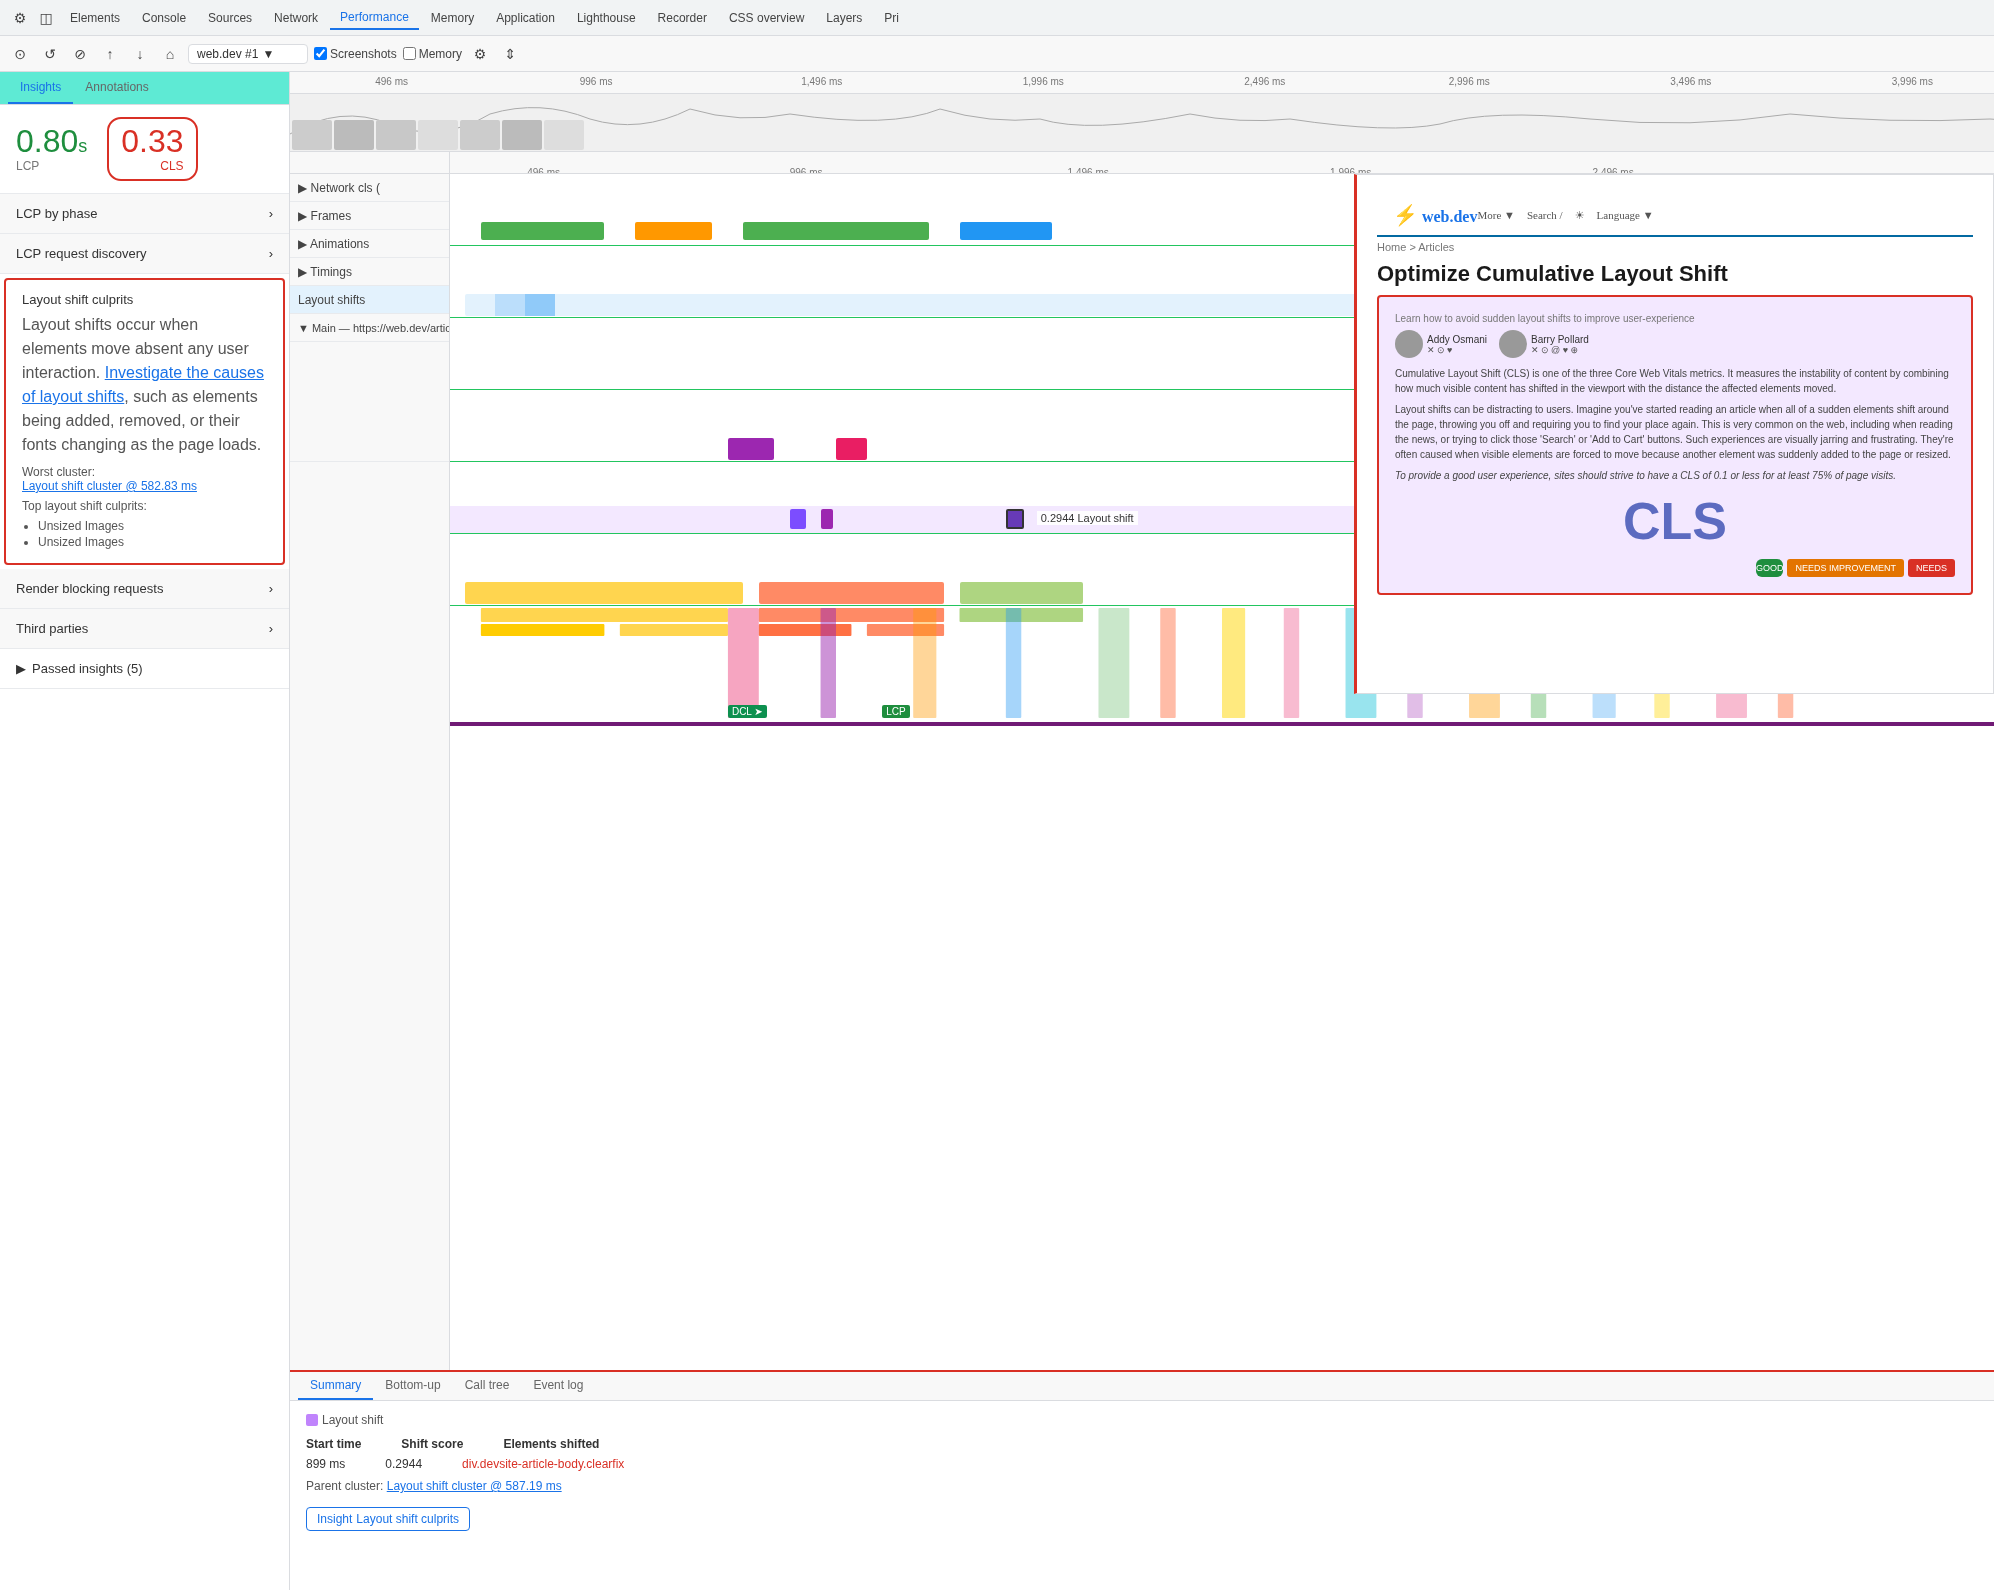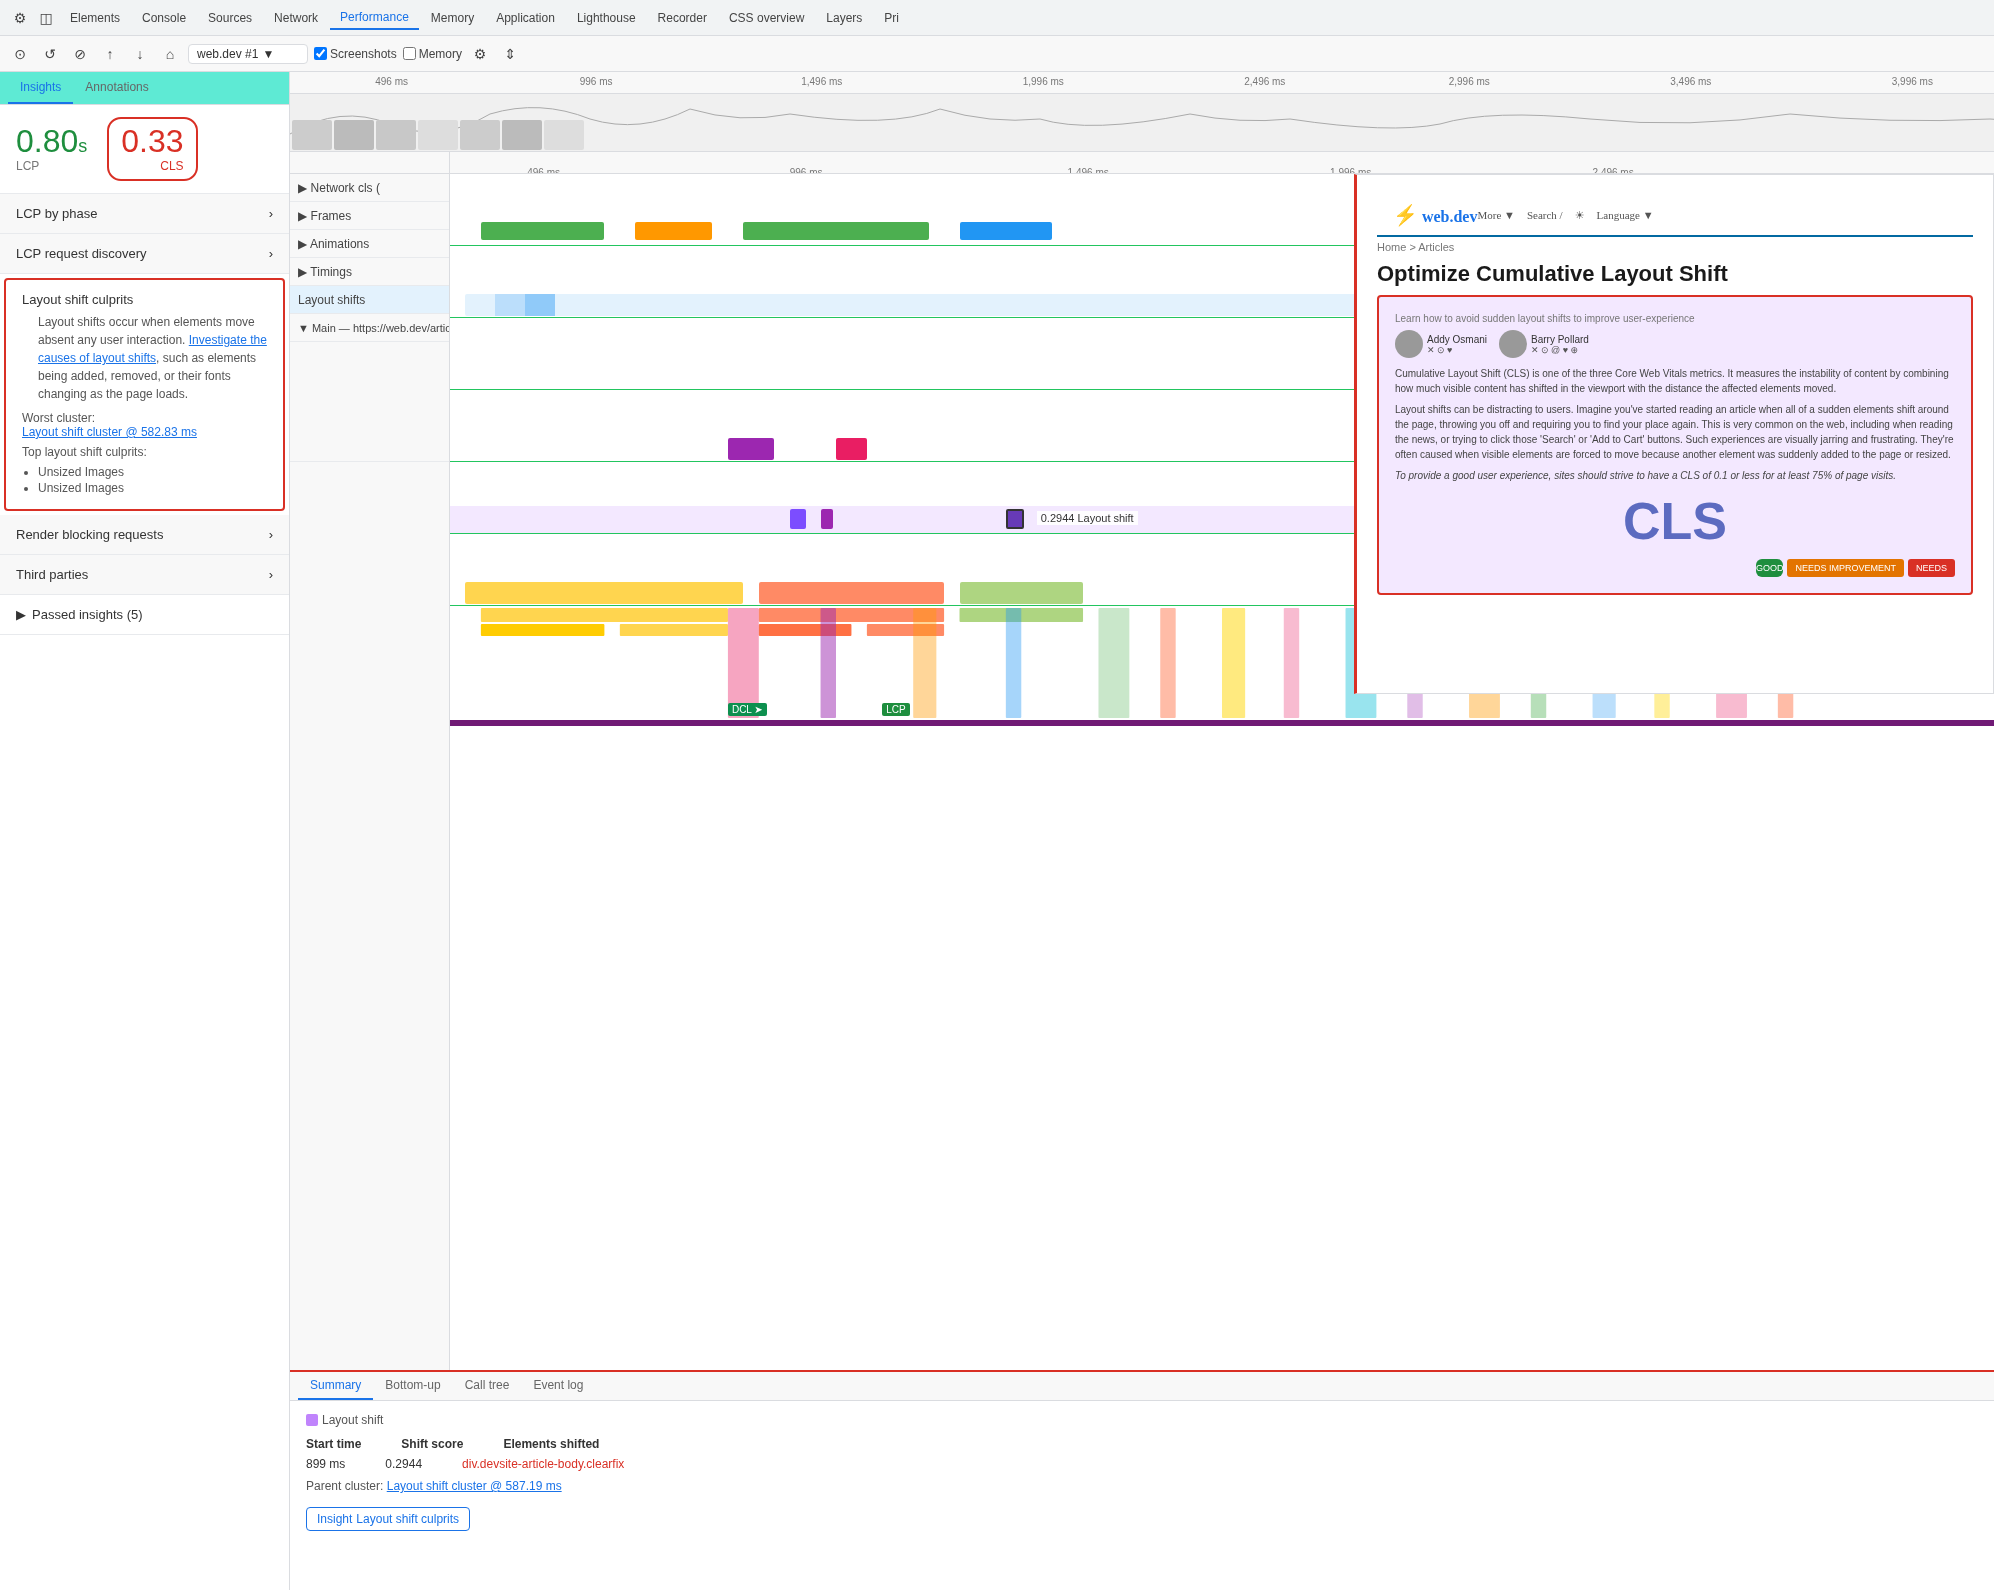--- a/index.html
+++ b/index.html
@@ -65,21 +65,21 @@
     .metric-cls .label { font-size: 12px; color: #d93025; margin-top: 2px; }
 
     
     .insight-list { overflow-y: auto; flex: 1; }
     .insight-item {
       padding: 12px 16px; border-bottom: 1px solid #e8eaed; cursor: pointer;
       background: #fff;
     }
     .insight-item.active { background: #fff; border: 2px solid #d93025; margin: 4px; border-radius: 4px; }
     .insight-item-title { font-size: 13px; font-weight: 500; color: #333; margin-bottom: 6px; }
-    .insight-item-body { font-size: 12px; color: #555; line-height: 1.5; margin-left: 16px; }
+    .insight-item-body { font-size: 16px; color: #555; line-height: 1.5; }
     .insight-item-body a { color: #1a73e8; text-decoration: underline; cursor: pointer; }
     .insight-cluster { color: #1a73e8; text-decoration: underline; cursor: pointer; font-size: 12px; }
     .bullet-list { margin: 6px 0 0 16px; }
     .bullet-list li { font-size: 12px; color: #555; margin-bottom: 2px; }
     .worst-cluster { margin-top: 8px; font-size: 12px; color: #555; }
     .top-culprits { margin-top: 6px; font-size: 12px; color: #555; }
 
     .section-header {
       padding: 12px 16px; font-size: 13px; font-weight: 500; color: #333;
       border-bottom: 1px solid #e8eaed; cursor: pointer; background: #f8f8f8;
@@ -416,21 +416,21 @@
 
             <div style="position:absolute;left:38%;top:5px;font-size:11px;color:#333;white-space:nowrap;background:rgba(255,255,255,0.9);padding:1px 4px;">0.2944 Layout shift</div>
           </div>
 
           <div class="track-vis-row" style="height:28px;">
             <div class="block" style="left:1%;width:18%;background:#ffd54f;height:22px;"></div>
             <div class="block" style="left:20%;width:12%;background:#ff8a65;height:22px;"></div>
             <div class="block" style="left:33%;width:8%;background:#aed581;height:22px;"></div>
           </div>
 
-          <div style="position:relative;height:120px;border-bottom:6px solid #701a75;overflow:hidden;">
+          <div style="position:relative;height:120px;border-bottom:4px solid #701a75;overflow:hidden;">
             <svg width="100%" height="120">
 
               <rect x="2%" y="2" width="16%" height="14" fill="#ffd54f" rx="1"></rect>
               <rect x="2%" y="18" width="8%" height="12" fill="#ffcc02" rx="1"></rect>
               <rect x="11%" y="18" width="7%" height="12" fill="#ffd54f" rx="1"></rect>
               <rect x="20%" y="2" width="12%" height="14" fill="#ff8a65" rx="1"></rect>
               <rect x="20%" y="18" width="6%" height="12" fill="#ff7043" rx="1"></rect>
               <rect x="27%" y="18" width="5%" height="12" fill="#ff8a65" rx="1"></rect>
               <rect x="33%" y="2" width="8%" height="14" fill="#aed581" rx="1"></rect>
 

